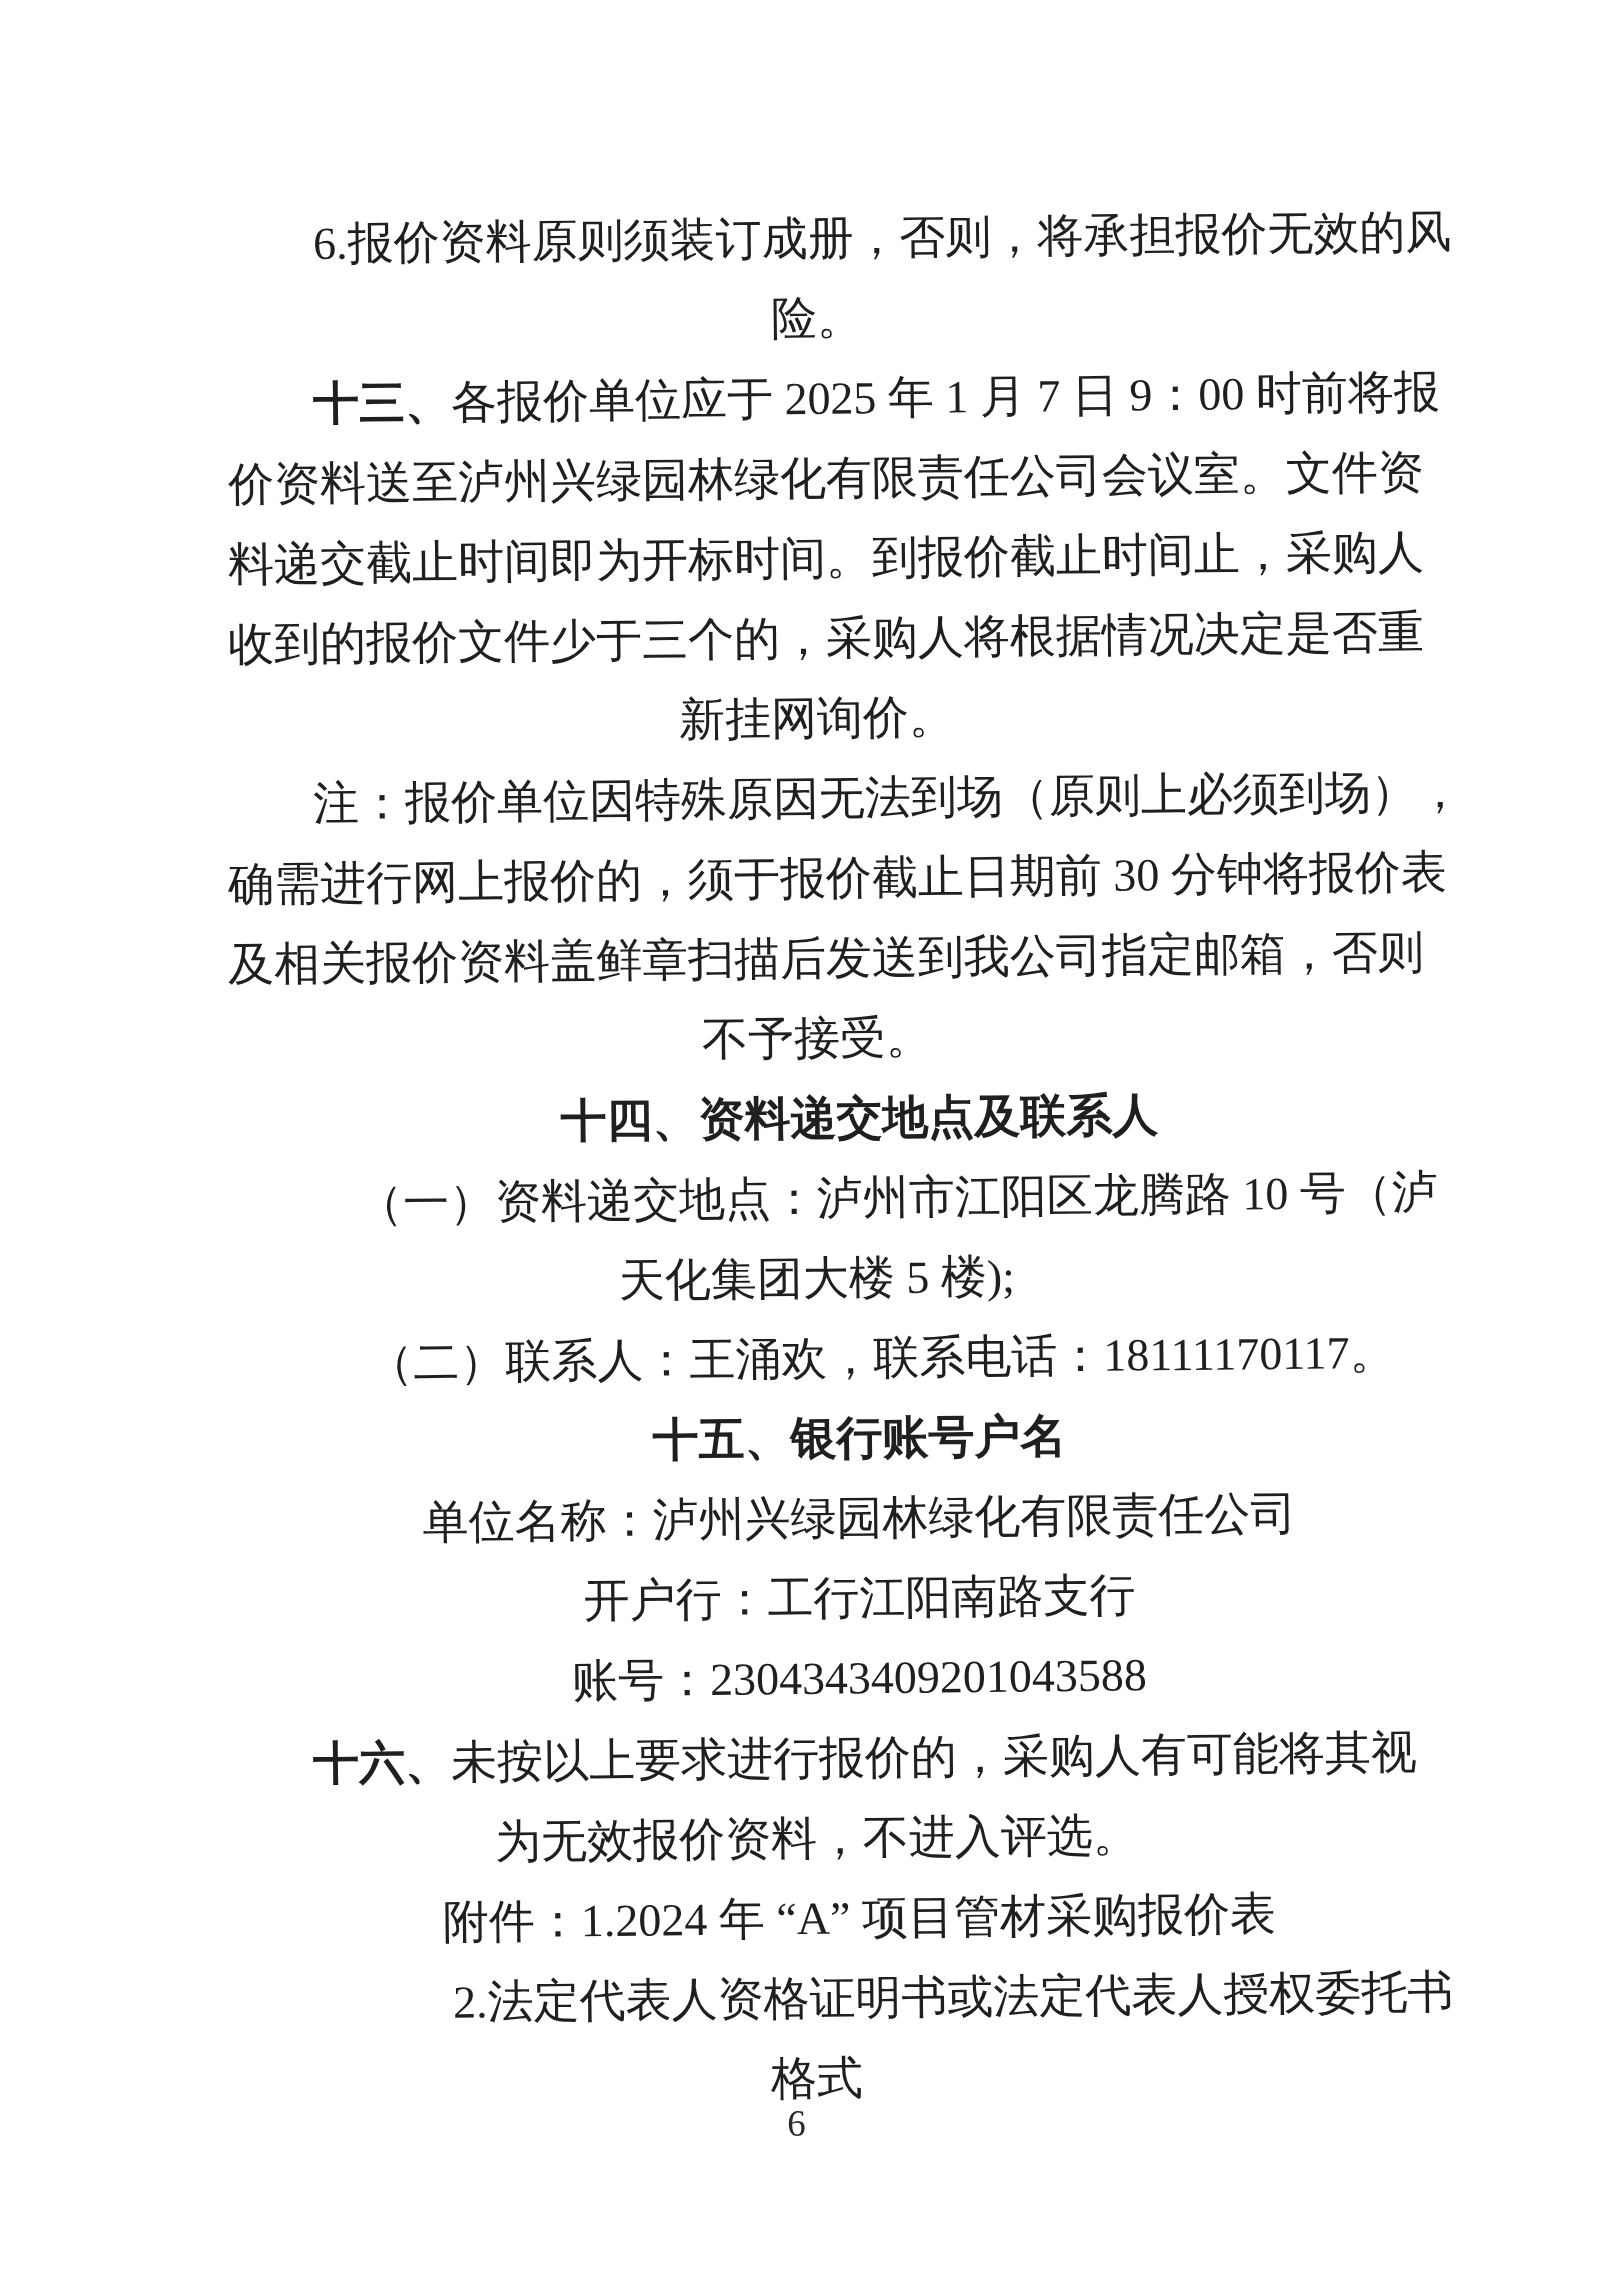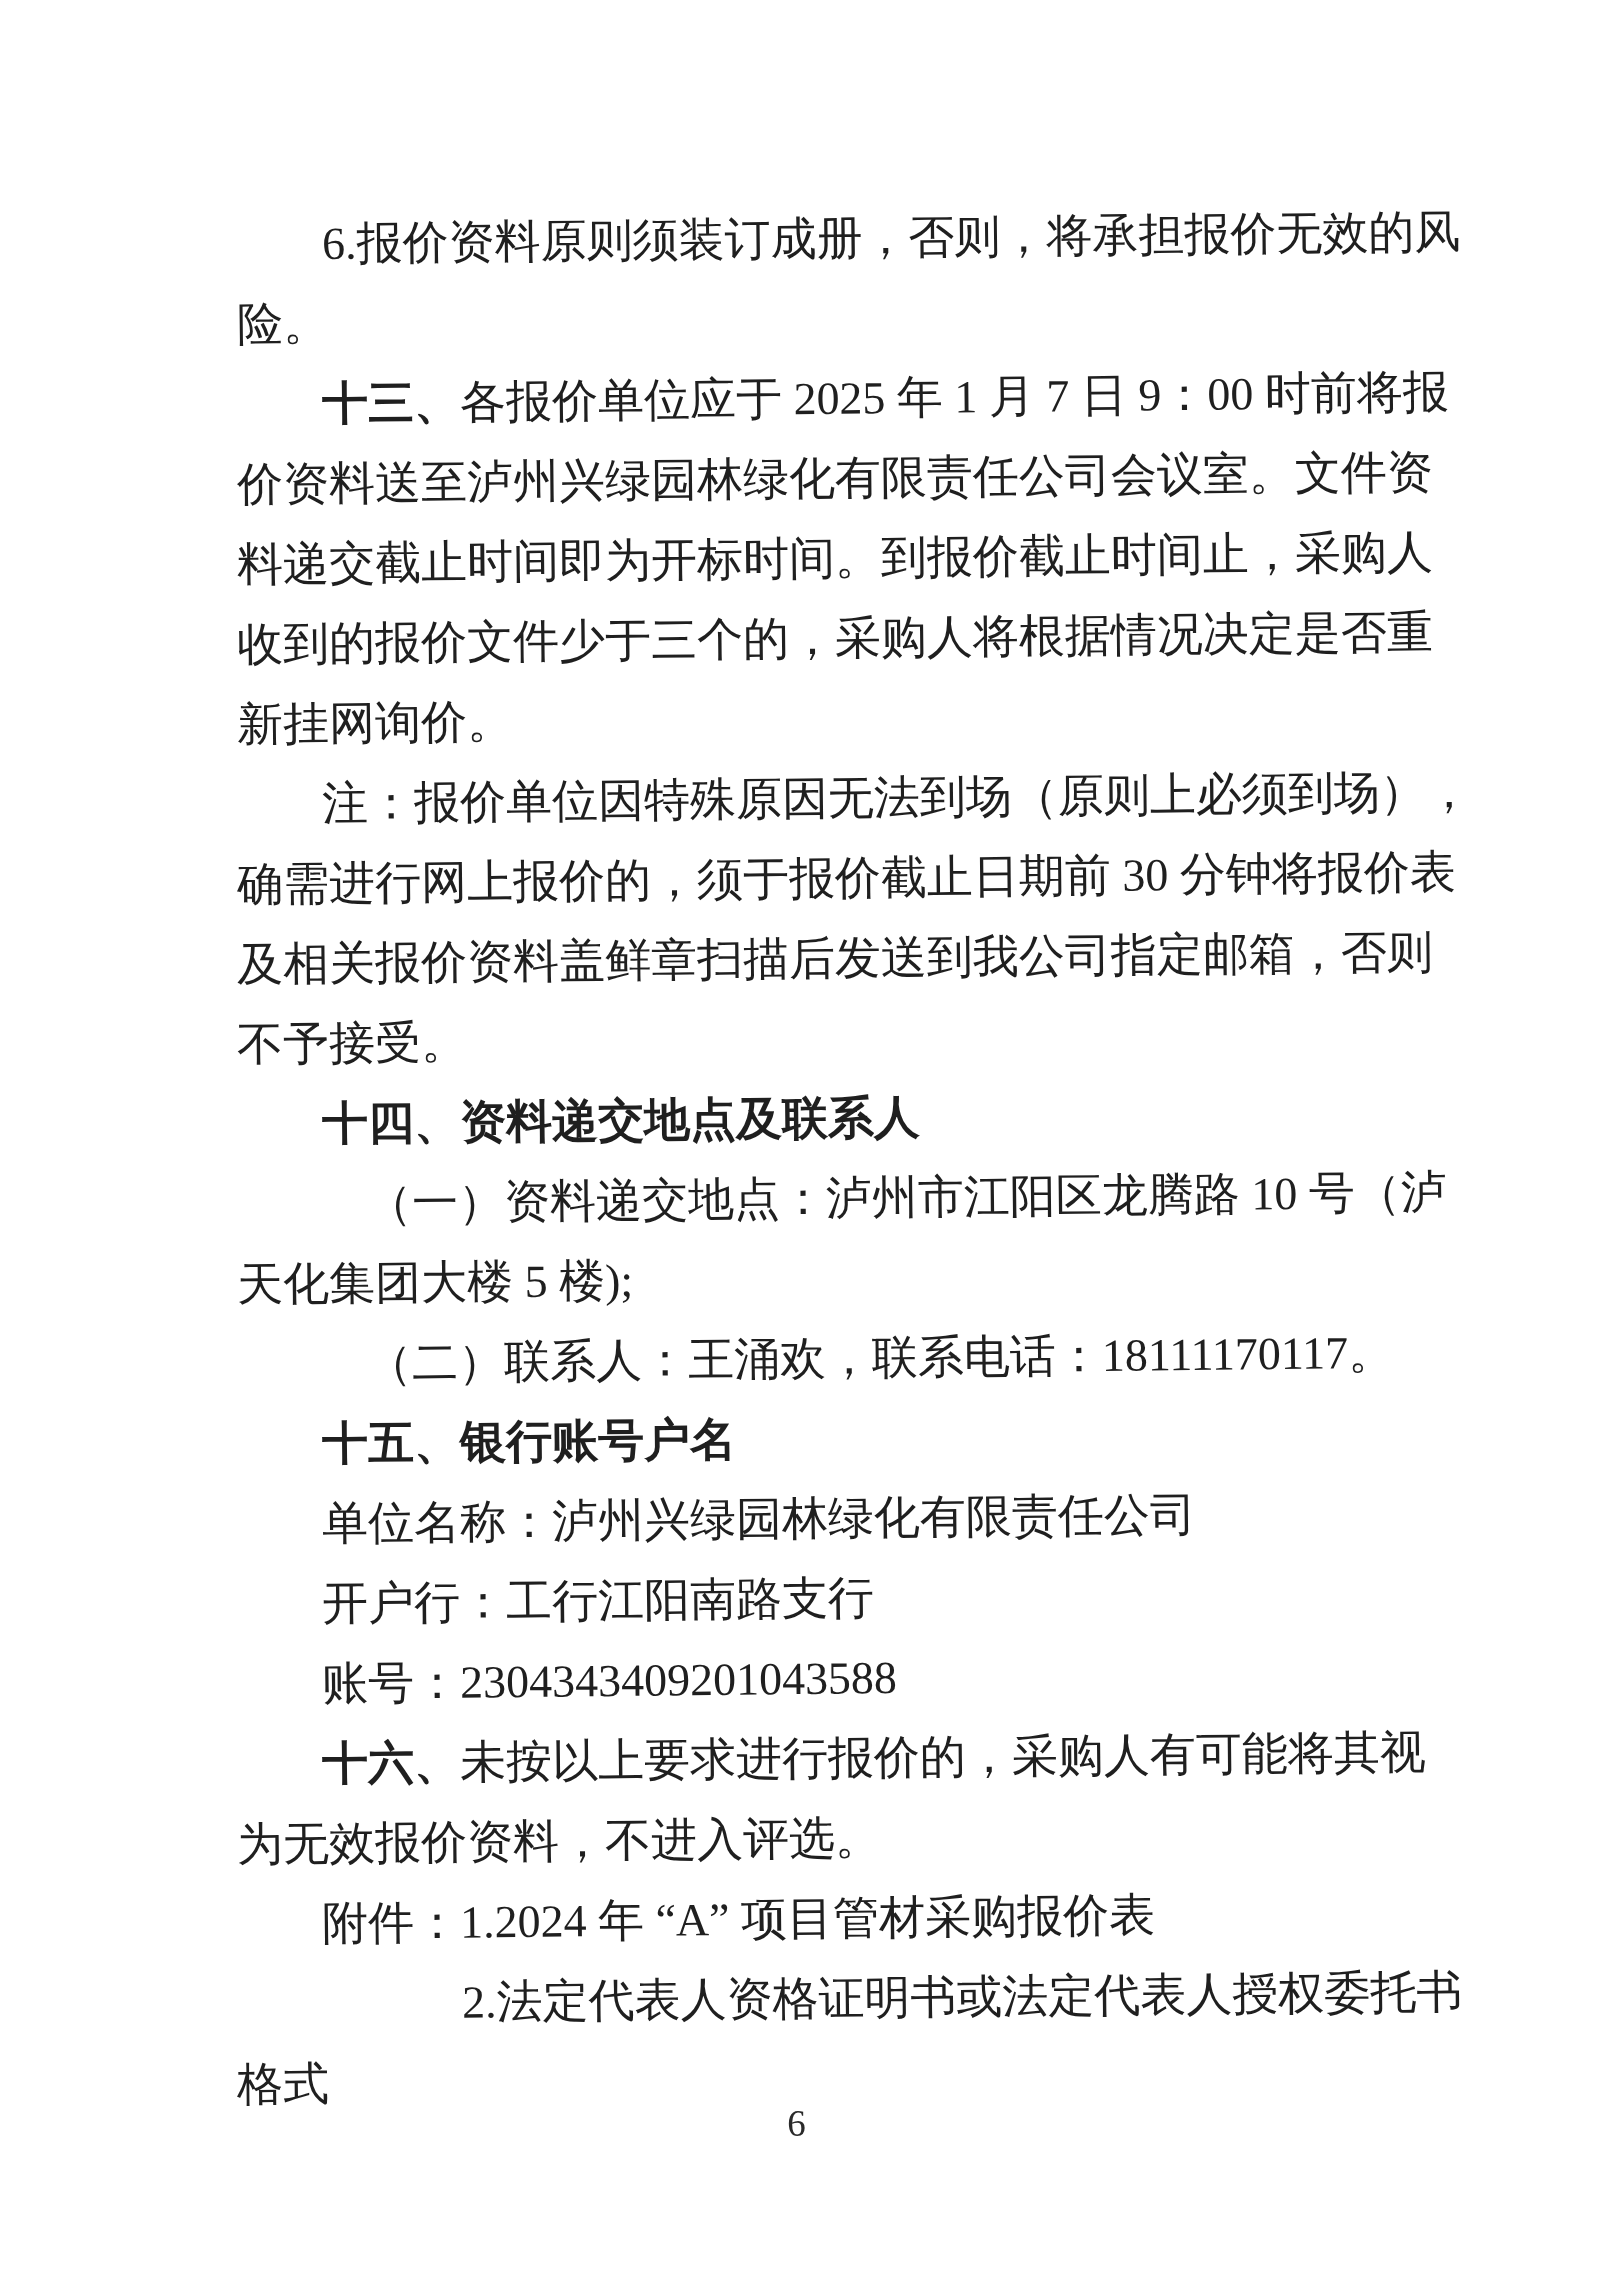--- a/index.html
+++ b/index.html
@@ -12,23 +12,24 @@
     width: 1623px;
     height: 2295px;
     margin: 0 auto;
     background: #ffffff;
     overflow: hidden;
     font-family: "Liberation Serif", "DejaVu Serif", serif;
     color: #1f1f1f;
   }
   .textblock {
     position: absolute;
-    left: 237px;
+    left: 228px;
     top: 205px;
     width: 1178px;
+    text-align: center;
   }
   .l {
     height: 80px;
     line-height: 80px;
     font-size: 46px;
     white-space: nowrap;
     letter-spacing: 0px;
     
     transform: rotate(-0.6deg);
     transform-origin: 0% 50%;

